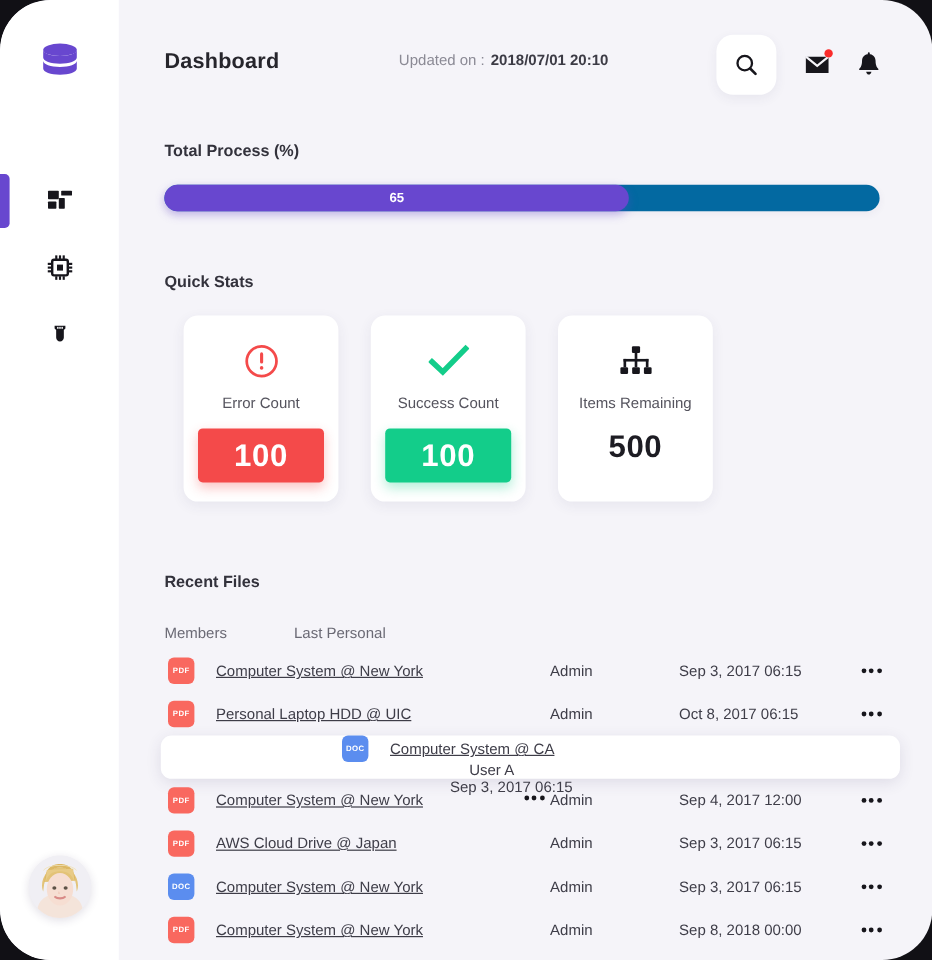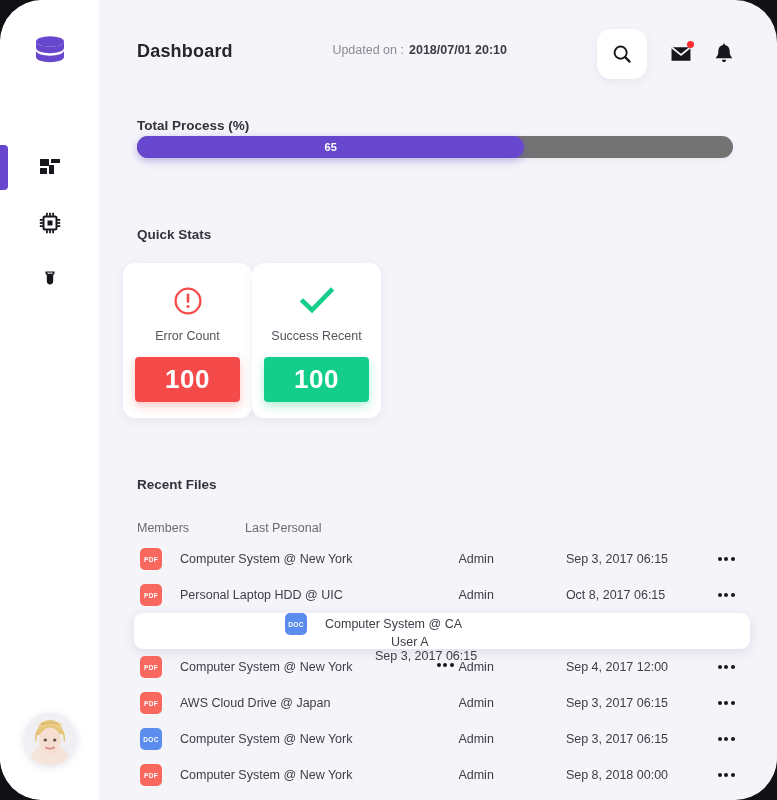--- a/index.html
+++ b/index.html
@@ -86,33 +86,33 @@
   .badge-dot {
     position: absolute; right: 1px; top: 1px;
     width: 7px; height: 7px; border-radius: 50%; background: #fa2b2b;
   }
   
   .section-title {
     position: absolute; left: 38px;
     font-size: 13.5px; font-weight: bold; color: #33323c;
   }
   .progress-wrap {
-    position: absolute; left: 38px; top: 136px;
+    position: absolute; left: 38px; top: 154px;
     width: 596px; height: 22px;
-    background: #737373; border-radius: 11px;
+    background: #0369a1; border-radius: 11px;
     box-shadow: 0 2px 7px rgba(60,50,100,.06);
   }
   .progress-fill {
     height: 22px; background: #6847cf; border-radius: 11px;
     display: flex; align-items: center; justify-content: center;
     box-shadow: 0 3px 8px rgba(104,71,207,.35);
   }
   .progress-label { font-size: 11px; font-weight: bold; color: #ffffff; }
   
-  .cards { position: absolute; left: 24px; top: 263px; display: flex; }
+  .cards { position: absolute; left: 54px; top: 263px; display: flex; gap: 27px; }
   .card {
     width: 129px; height: 155px;
     background: #ffffff; border-radius: 12px;
     box-shadow: 0 3px 11px rgba(60,50,100,.07);
     display: flex; flex-direction: column; align-items: center;
     padding-top: 19px;
   }
   .card-icon { height: 38px; display: flex; align-items: center; justify-content: center; }
   .card-label { margin-top: 9px; font-size: 12.5px; color: #55545e; }
   .card-value {
@@ -148,21 +148,21 @@
     width: 616px; margin-left: -3px; padding-left: 6px; flex-direction: column;
   }
   .ftype {
     width: 22px; height: 22px; border-radius: 5px;
     display: flex; align-items: center; justify-content: center;
     font-size: 6.5px; font-weight: bold; color: #ffffff; letter-spacing: .3px;
     flex: none;
   }
   .ftype.pdf { background: #f9685f; }
   .ftype.doc { background: #5b8def; }
-  .fname { margin-left: 12px; }
+  .fname { margin-left: 12px; text-decoration: underline; }
   .dots { display: flex; gap: 2.5px; justify-content: center; width: 100%; cursor: pointer; }
   .dots i { width: 4px; height: 4px; border-radius: 50%; background: #17161c; display: block; }
 </style>
 </head>
 <body>
 
 <div id="app">
 
   <div id="sidebar">
 
@@ -293,24 +293,41 @@
         <span class="card-label">Error Count</span>
         <span class="card-value pill err">100</span>
       </div>
 
       <div class="card">
         <span class="card-icon">
           <svg width="34" height="30" viewBox="0 0 34 30">
             <path d="M3 15.5L12 24 31 4.5" fill="none" stroke="#13cd8a" stroke-width="4.6" stroke-linecap="square"></path>
           </svg>
         </span>
-        <span class="card-label">Success Recent</span>
+        <span class="card-label">Success Count</span>
         <span class="card-value pill ok">100</span>
       </div>
 
+      <div class="card">
+        <span class="card-icon">
+          <svg width="30" height="28" viewBox="0 0 30 28">
+            <rect x="11.6" y="1.5" width="6.8" height="5.6" rx="1" fill="#17161c"></rect>
+            <rect x="2" y="19" width="6.4" height="5.6" rx="1" fill="#17161c"></rect>
+            <rect x="11.8" y="19" width="6.4" height="5.6" rx="1" fill="#17161c"></rect>
+            <rect x="21.6" y="19" width="6.4" height="5.6" rx="1" fill="#17161c"></rect>
+            <rect x="13.9" y="7.1" width="2.2" height="5" fill="#17161c"></rect>
+            <rect x="4.6" y="12.1" width="20.8" height="2.2" fill="#17161c"></rect>
+            <rect x="4.6" y="12.1" width="2.2" height="7" fill="#17161c"></rect>
+            <rect x="13.9" y="12.1" width="2.2" height="7" fill="#17161c"></rect>
+            <rect x="23.2" y="12.1" width="2.2" height="7" fill="#17161c"></rect>
+          </svg>
+        </span>
+        <span class="card-label">Items Remaining</span>
+        <span class="card-value">500</span>
+      </div>
 
     </div>
 
     <div class="section-title" style="top:477px">Recent Files</div>
 
     <div class="table">
       <div class="thead">
         <div class="col-mem">Members</div>
         <div class="col-mod">Last Personal</div>
         <div class="col-act"></div>

